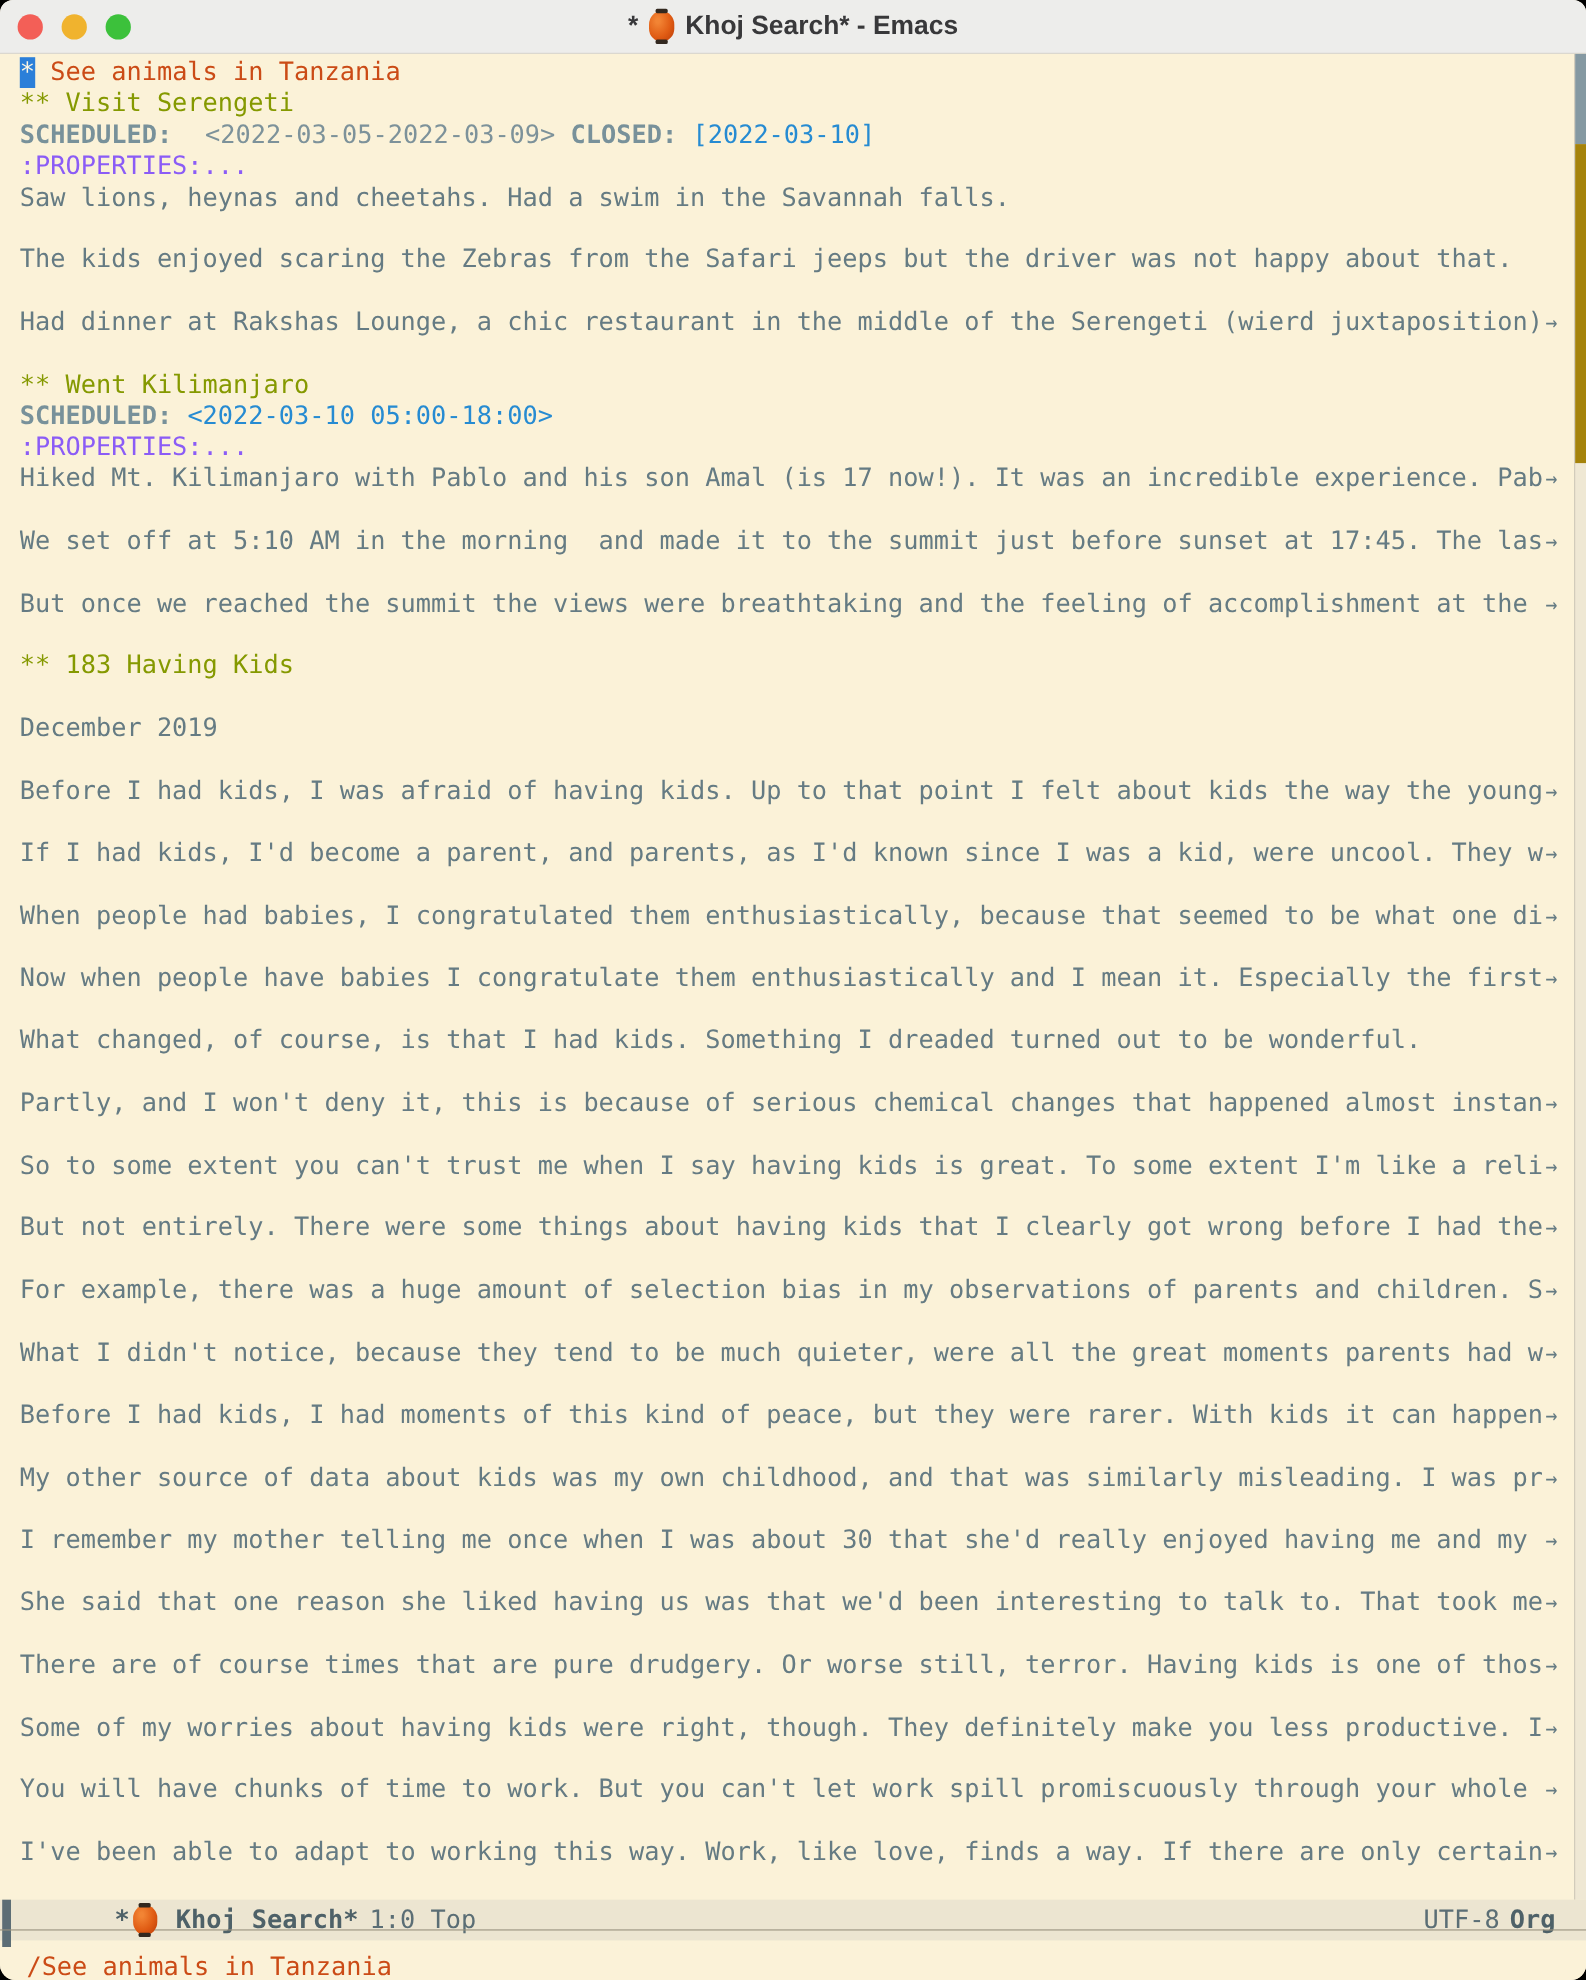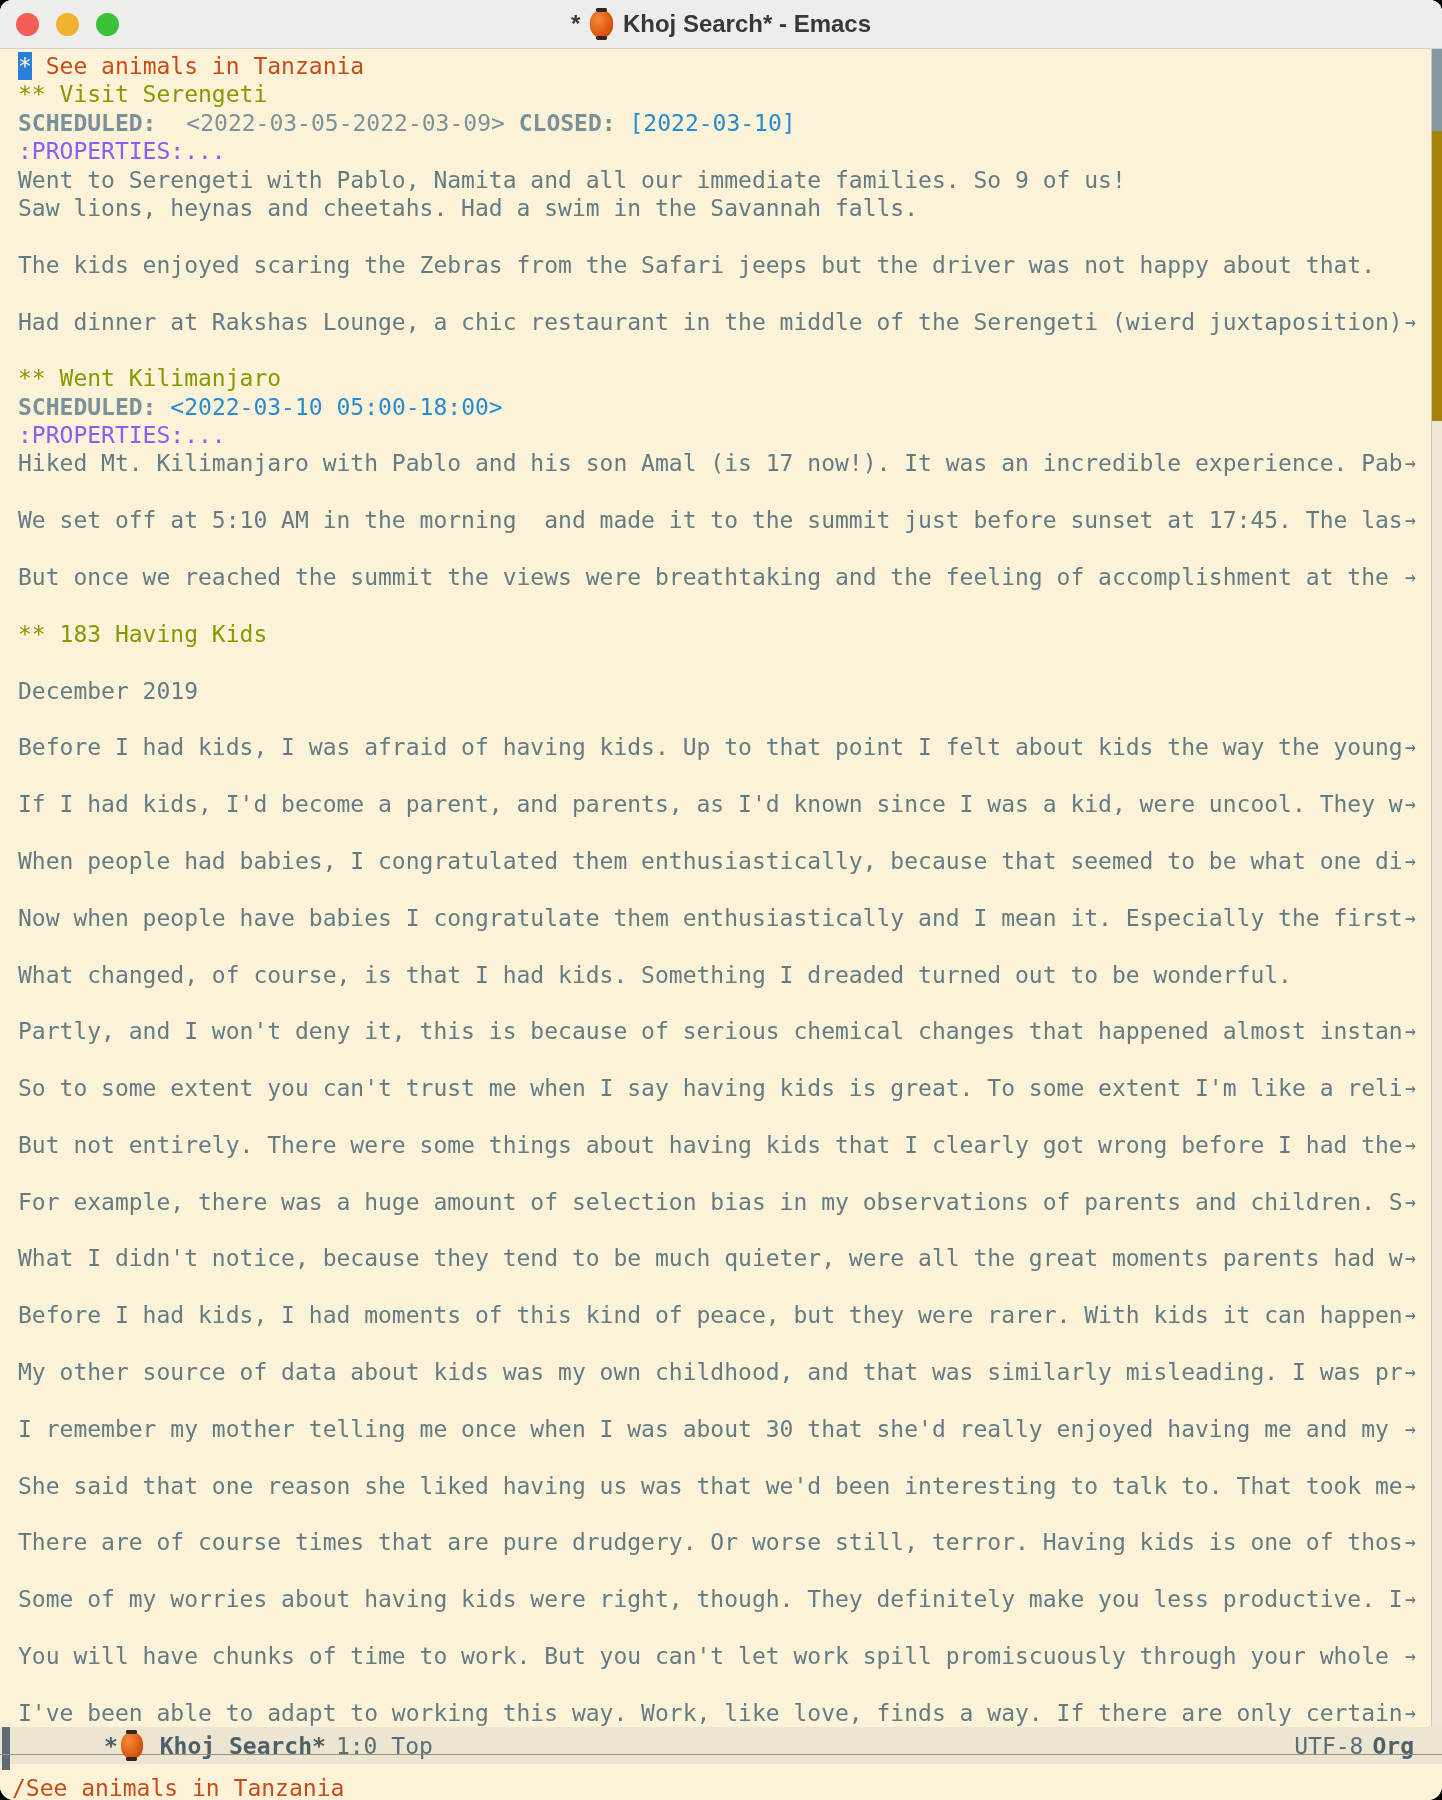--- a/index.html
+++ b/index.html
@@ -51,21 +51,21 @@
             font-size:23px;color:#5b6e75;display:flex;align-items:center;}
   .ml-underline{position:absolute;left:0;right:0;bottom:9px;height:1px;background:#97917f;}
   .ml-leftbar{position:absolute;left:2px;top:0;width:8px;height:43px;background:#5c6d75;}
   .ml-left{display:flex;align-items:center;padding-left:104px;white-space:pre;}
   .ml-name{font-weight:bold;color:#4e6168;display:flex;align-items:center;white-space:pre;}
   .ml-pos{margin-left:10px;white-space:pre;}
   .ml-right{margin-left:auto;padding-right:28px;white-space:pre;display:flex;}
   .ml-mode{font-weight:bold;color:#4e6168;margin-left:9px;}
   
   .minibuffer{position:absolute;left:0;right:0;bottom:0;height:25px;background:#fbf2d8;
-              font-size:23px;color:#cb4b16;display:flex;align-items:center;padding-left:12px;
+              font-size:23px;color:#cb4b16;display:flex;align-items:center;padding-left:24px;
               white-space:pre;}
 </style>
 </head>
 <body>
 
 <div class="window">
 
   <div class="titlebar">
     <div class="traffic">
       <div class="tl red"></div>
@@ -77,21 +77,20 @@
       <span class="lantern"></span>
       <span> Khoj Search* - Emacs</span>
     </div>
   </div>
 
   <div class="buffer" id="buffer-lines">
       <div class="bline"><span class="face-h1 cursor">*</span><span class="face-h1"> See animals in Tanzania</span></div>
       <div class="bline"><span class="face-h2">** Visit Serengeti</span></div>
       <div class="bline"><span class="face-kw">SCHEDULED:</span><span class="face-body"> </span><span class="face-dategray">&lt;2022-03-05-2022-03-09&gt;</span><span class="face-body"> </span><span class="face-kw">CLOSED:</span><span class="face-body"> </span><span class="face-dateblue">[2022-03-10]</span></div>
       <div class="bline"><span class="face-drawer">:PROPERTIES:...</span></div>
-      <div class="bline"><span class="face-body">Went to Serengeti with Pablo, Namita and all our immediate families. So 9 of us!</span></div>
       <div class="bline"><span class="face-body">Saw lions, heynas and cheetahs. Had a swim in the Savannah falls.</span></div>
       <div class="bline"><span class="face-body">&nbsp;</span></div>
       <div class="bline"><span class="face-body">The kids enjoyed scaring the Zebras from the Safari jeeps but the driver was not happy about that.</span></div>
       <div class="bline"><span class="face-body">&nbsp;</span></div>
       <div class="bline truncated"><span class="face-body">Had dinner at Rakshas Lounge, a chic restaurant in the middle of the Serengeti (wierd juxtaposition)</span><span class="trunc-arrow">→</span></div>
       <div class="bline"><span class="face-body">&nbsp;</span></div>
       <div class="bline"><span class="face-h2">** Went Kilimanjaro</span></div>
       <div class="bline"><span class="face-kw">SCHEDULED:</span><span class="face-body"> </span><span class="face-dateblue">&lt;2022-03-10 05:00-18:00&gt;</span></div>
       <div class="bline"><span class="face-drawer">:PROPERTIES:...</span></div>
       <div class="bline truncated"><span class="face-body">Hiked Mt. Kilimanjaro with Pablo and his son Amal (is 17 now!). It was an incredible experience. Pab</span><span class="trunc-arrow">→</span></div>

